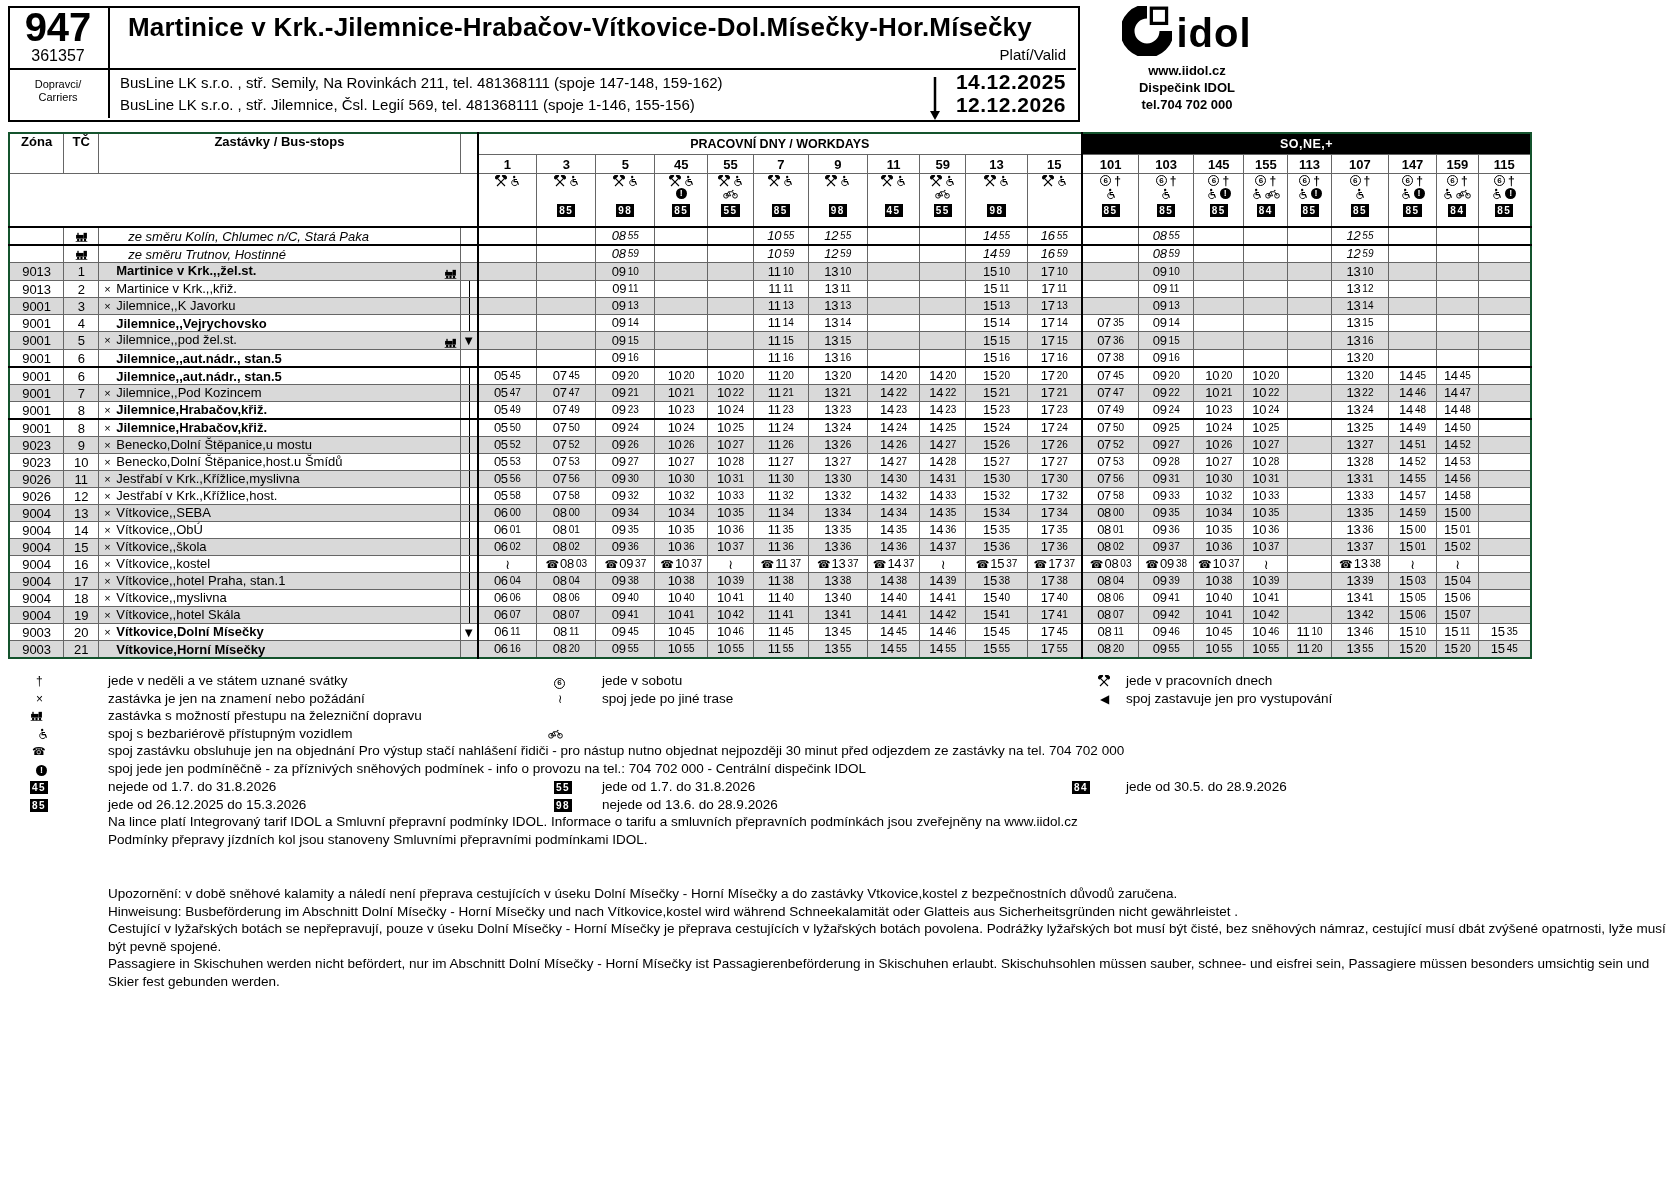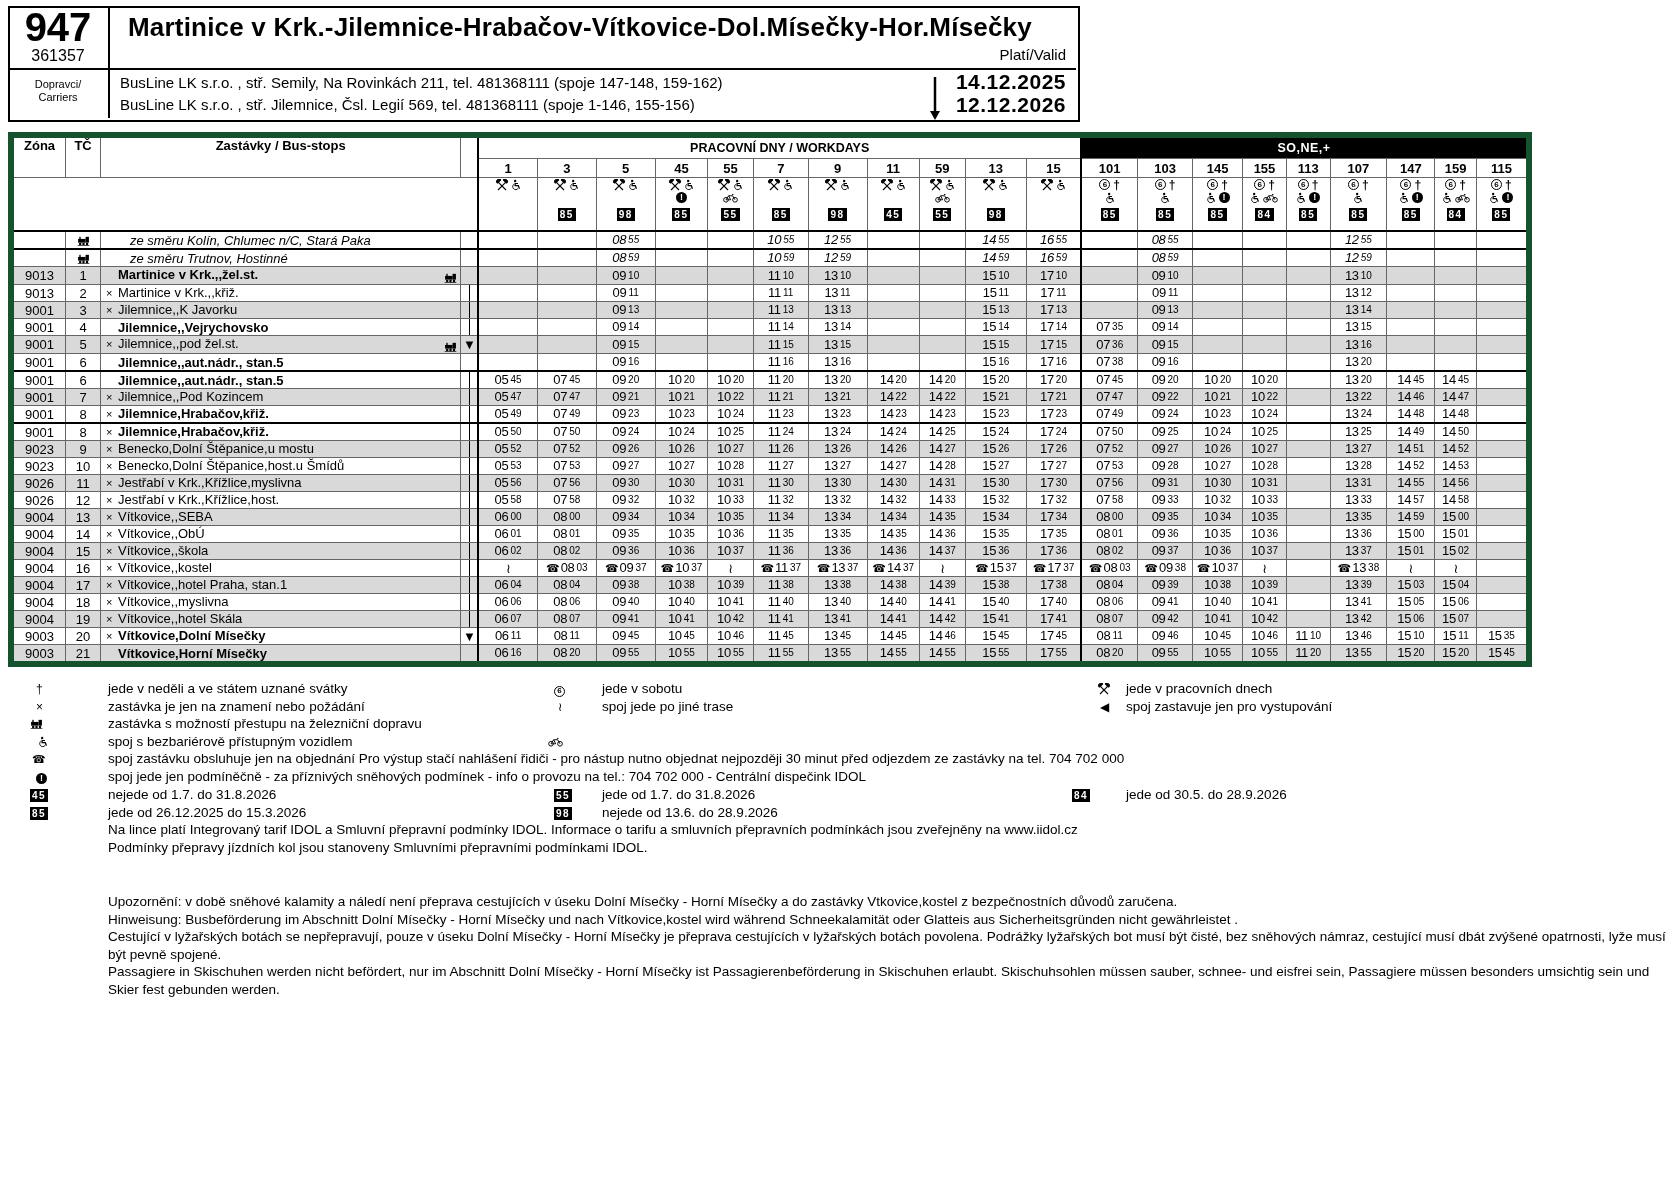--- a/index.html
+++ b/index.html
@@ -18,21 +18,21 @@
   #carriers{position:absolute;left:120px;top:72px;font-size:15px;line-height:22px;white-space:nowrap;}
   #valid-arrow{position:absolute;left:928px;top:74px;}
   #valid-dates{position:absolute;left:860px;top:70px;width:206px;text-align:right;font-size:21px;font-weight:bold;line-height:23px;letter-spacing:.5px;}
   #idol{position:absolute;left:1092px;top:6px;width:190px;text-align:center;}
   #idol-top{display:flex;align-items:center;justify-content:center;gap:4px;}
   #idol-name{font-size:40px;font-weight:bold;letter-spacing:1px;line-height:40px;}
   #idol-sub{font-size:13px;font-weight:bold;line-height:17px;margin-top:2px;}
 
   
   #tt-wrap{margin-left:8px;}
-  table#tt{border-collapse:collapse;table-layout:fixed;width:1524px;border:6px solid #14532d;}
+  table#tt{border-collapse:collapse;table-layout:fixed;width:1524px;border:2px solid #14532d;}
   #tt th,#tt td{border:1px solid #666;padding:0;overflow:hidden;white-space:nowrap;}
   #tt thead th{font-weight:bold;background:#fff;}
   .banner{font-size:12.5px;height:20px;border-bottom:1px solid #666;}
   .banner.black{background:#000 !important;color:#fff;letter-spacing:.5px;}
   .colnum{font-size:13px;height:18px;text-align:center;}
   .symcell{height:52px;vertical-align:top;text-align:center;font-size:10px;}
   .symline{height:13px;line-height:13px;display:flex;justify-content:center;align-items:center;gap:3px;}
   .notewrap{margin-top:4px;height:14px;}
   .hleft{vertical-align:top;text-align:center;font-size:13px;padding-top:2px;}
   .secl{border-left:2px solid #000 !important;}
@@ -93,20 +93,34 @@
     <svg width="14" height="46" viewBox="0 0 14 46">
         <line x1="7" y1="3" x2="7" y2="38" stroke="#000" stroke-width="2.5"></line>
         <path d="M2 37 L12 37 L7 46 Z" fill="#000"></path>
       </svg>
   </div>
   <div id="valid-dates">
     <div>14.12.2025</div>
     <div>12.12.2026</div>
   </div>
   <div id="idol">
+    <div id="idol-top">
+      <span>
+        <svg width="50" height="50" viewBox="0 0 46 46">
+            <path d="M23 5 A18 18 0 1 0 41 23" fill="none" stroke="#000" stroke-width="13"></path>
+            <rect x="27" y="2" width="14" height="14" fill="#fff" stroke="#000" stroke-width="3"></rect>
+          </svg>
+      </span>
+      <span id="idol-name">idol</span>
+    </div>
+    <div id="idol-sub">
+      <div>www.iidol.cz</div>
+      <div>Dispečink IDOL</div>
+      <div>tel.704 702 000</div>
+    </div>
   </div>
 </div>
 
 <div id="tt-wrap">
   <table id="tt">
     <colgroup id="tt-cols">
         <col style="width: 50px;">
         <col style="width: 32px;">
         <col style="width: 330px;">
         <col style="width: 16px;">

